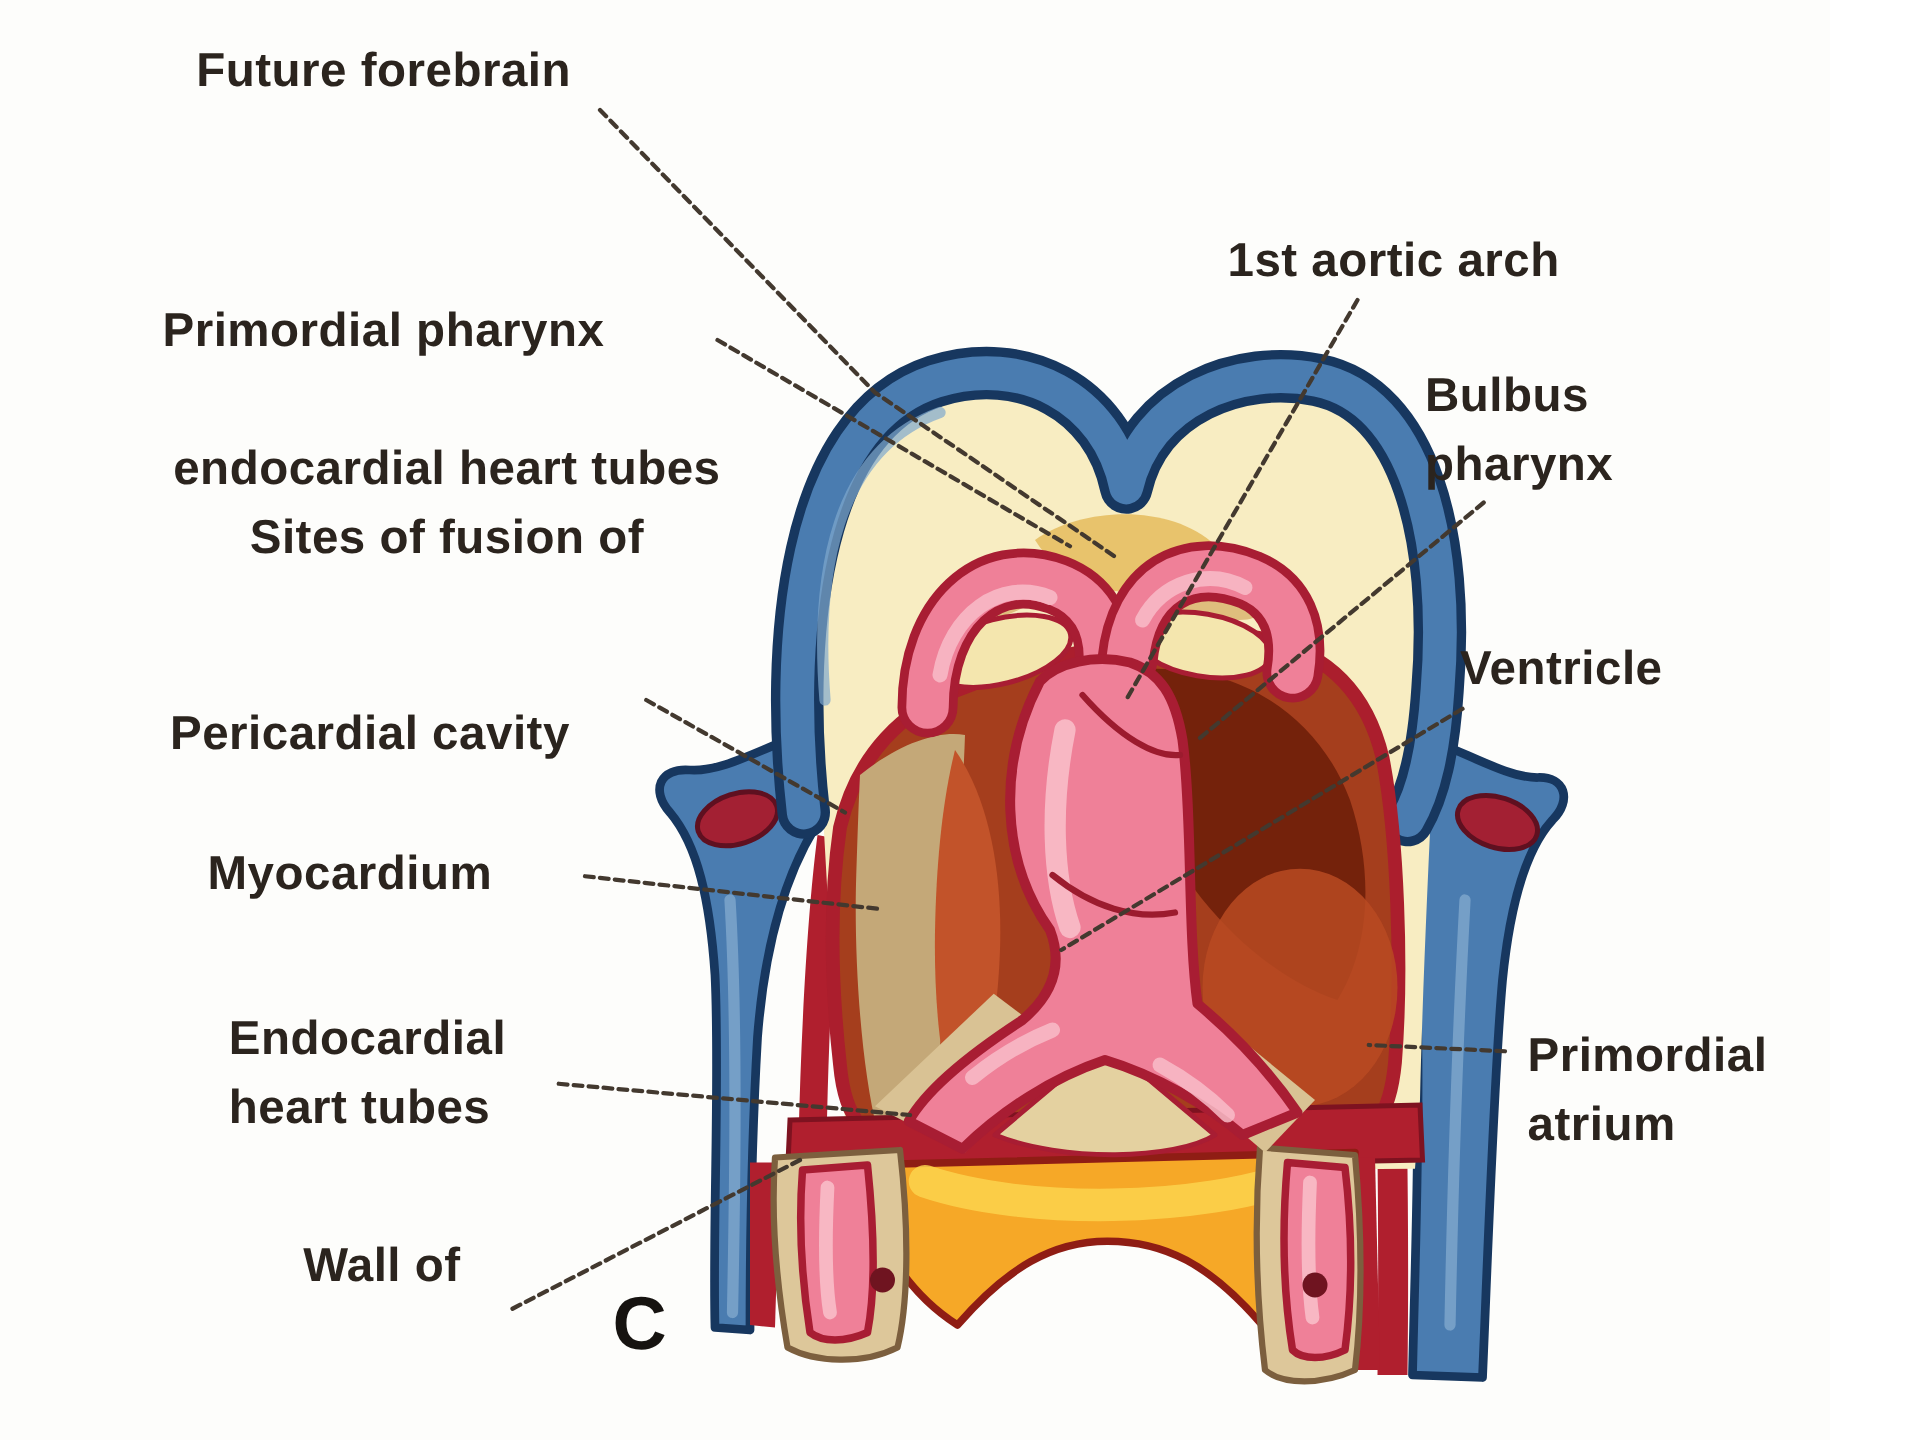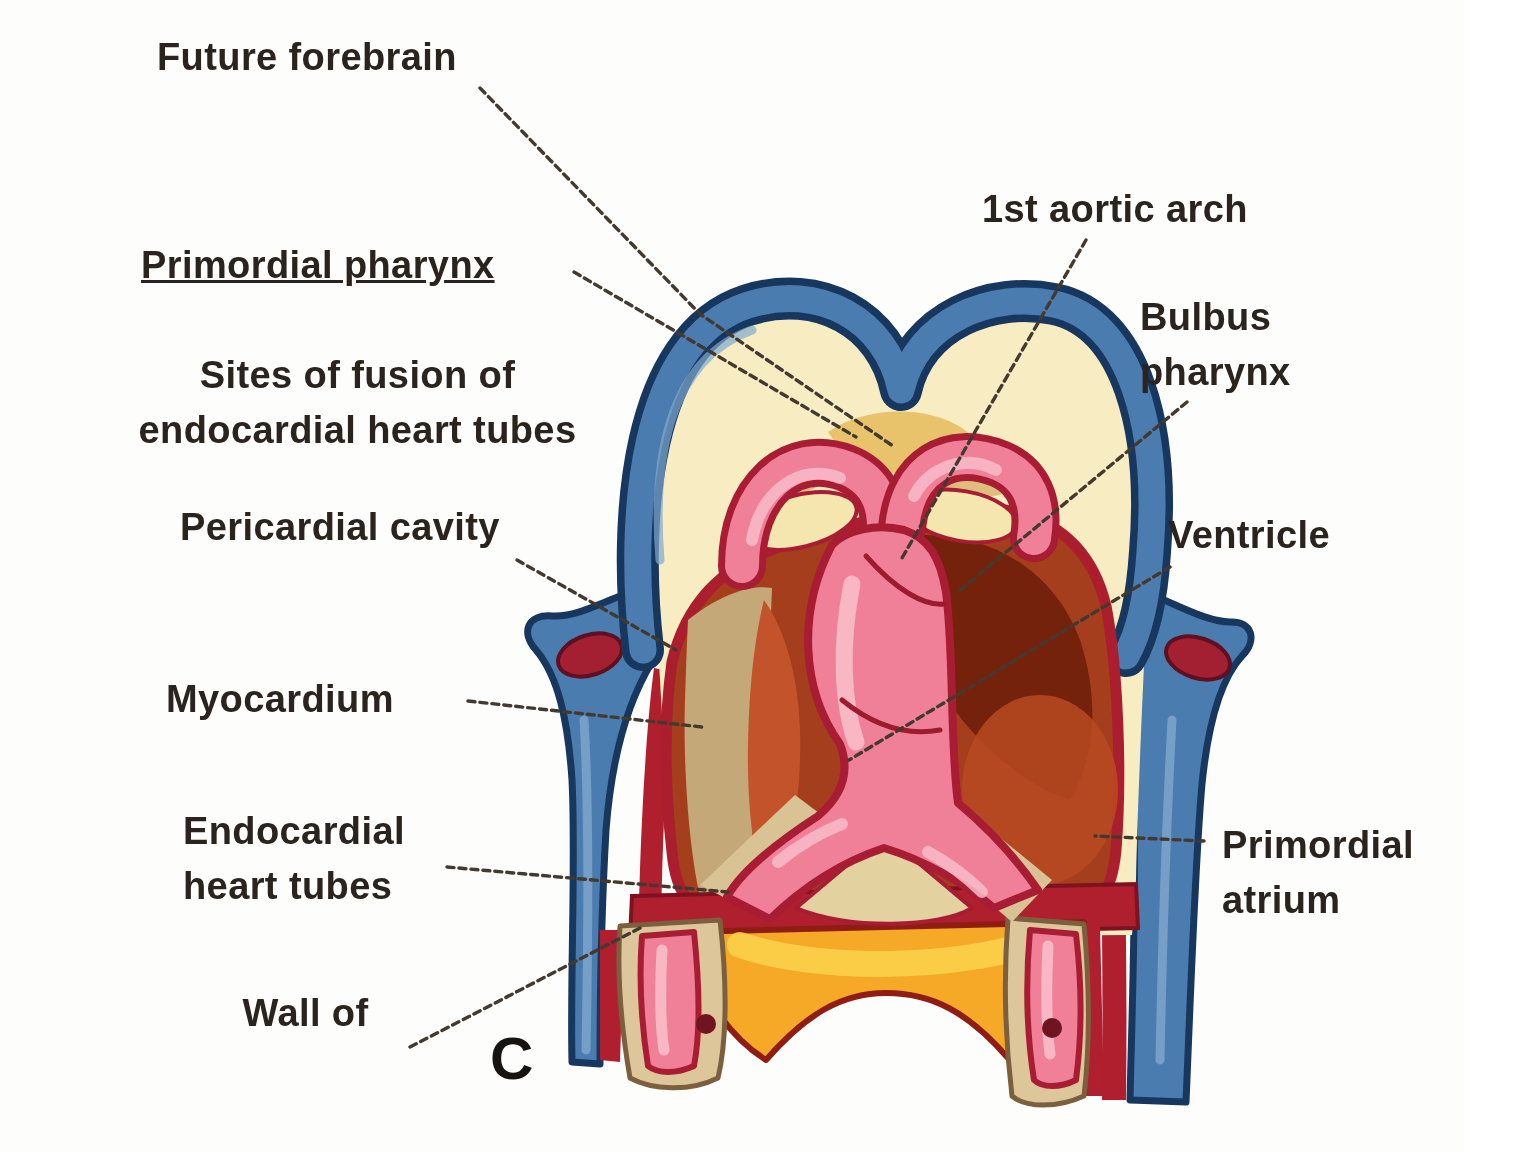--- a/index.html
+++ b/index.html
@@ -210,28 +210,28 @@
       <line x1="410" y1="1047" x2="640" y2="928"></line>
       <line x1="1086" y1="240" x2="902" y2="558"></line>
       <line x1="1187" y1="402" x2="958" y2="592"></line>
       <line x1="1170" y1="567" x2="849" y2="760"></line>
       <line x1="1204" y1="841" x2="1095" y2="836"></line>
     </g>
   </svg>
 
   <div class="label" style="left:157px; top:30px;">Future forebrain</div>
 
-  <div class="label" style="left:141px; top:238px;text-decoration:underline;">Primordial pharynx</div>
+  <div class="label" style="left:130px; top:238px;">Primordial pharynx</div>
 
   <div class="label center" style="left:85px; top:348px; width:545px;">
+    <div>endocardial heart tubes</div>
     <div>Sites of fusion of</div>
-    <div>endocardial heart tubes</div>
-  </div>
-
-  <div class="label" style="left:136px; top:500px;margin-left:44px;">Pericardial cavity</div>
+  </div>
+
+  <div class="label" style="left:136px; top:560px;">Pericardial cavity</div>
 
   <div class="label" style="left:166px; top:672px;">Myocardium</div>
 
   <div class="label" style="left:183px; top:804px;">
     <div>Endocardial</div>
     <div>heart tubes</div>
   </div>
 
   <div class="label center" style="left:213px; top:986px; width:185px;">
     <div>Wall of</div>

